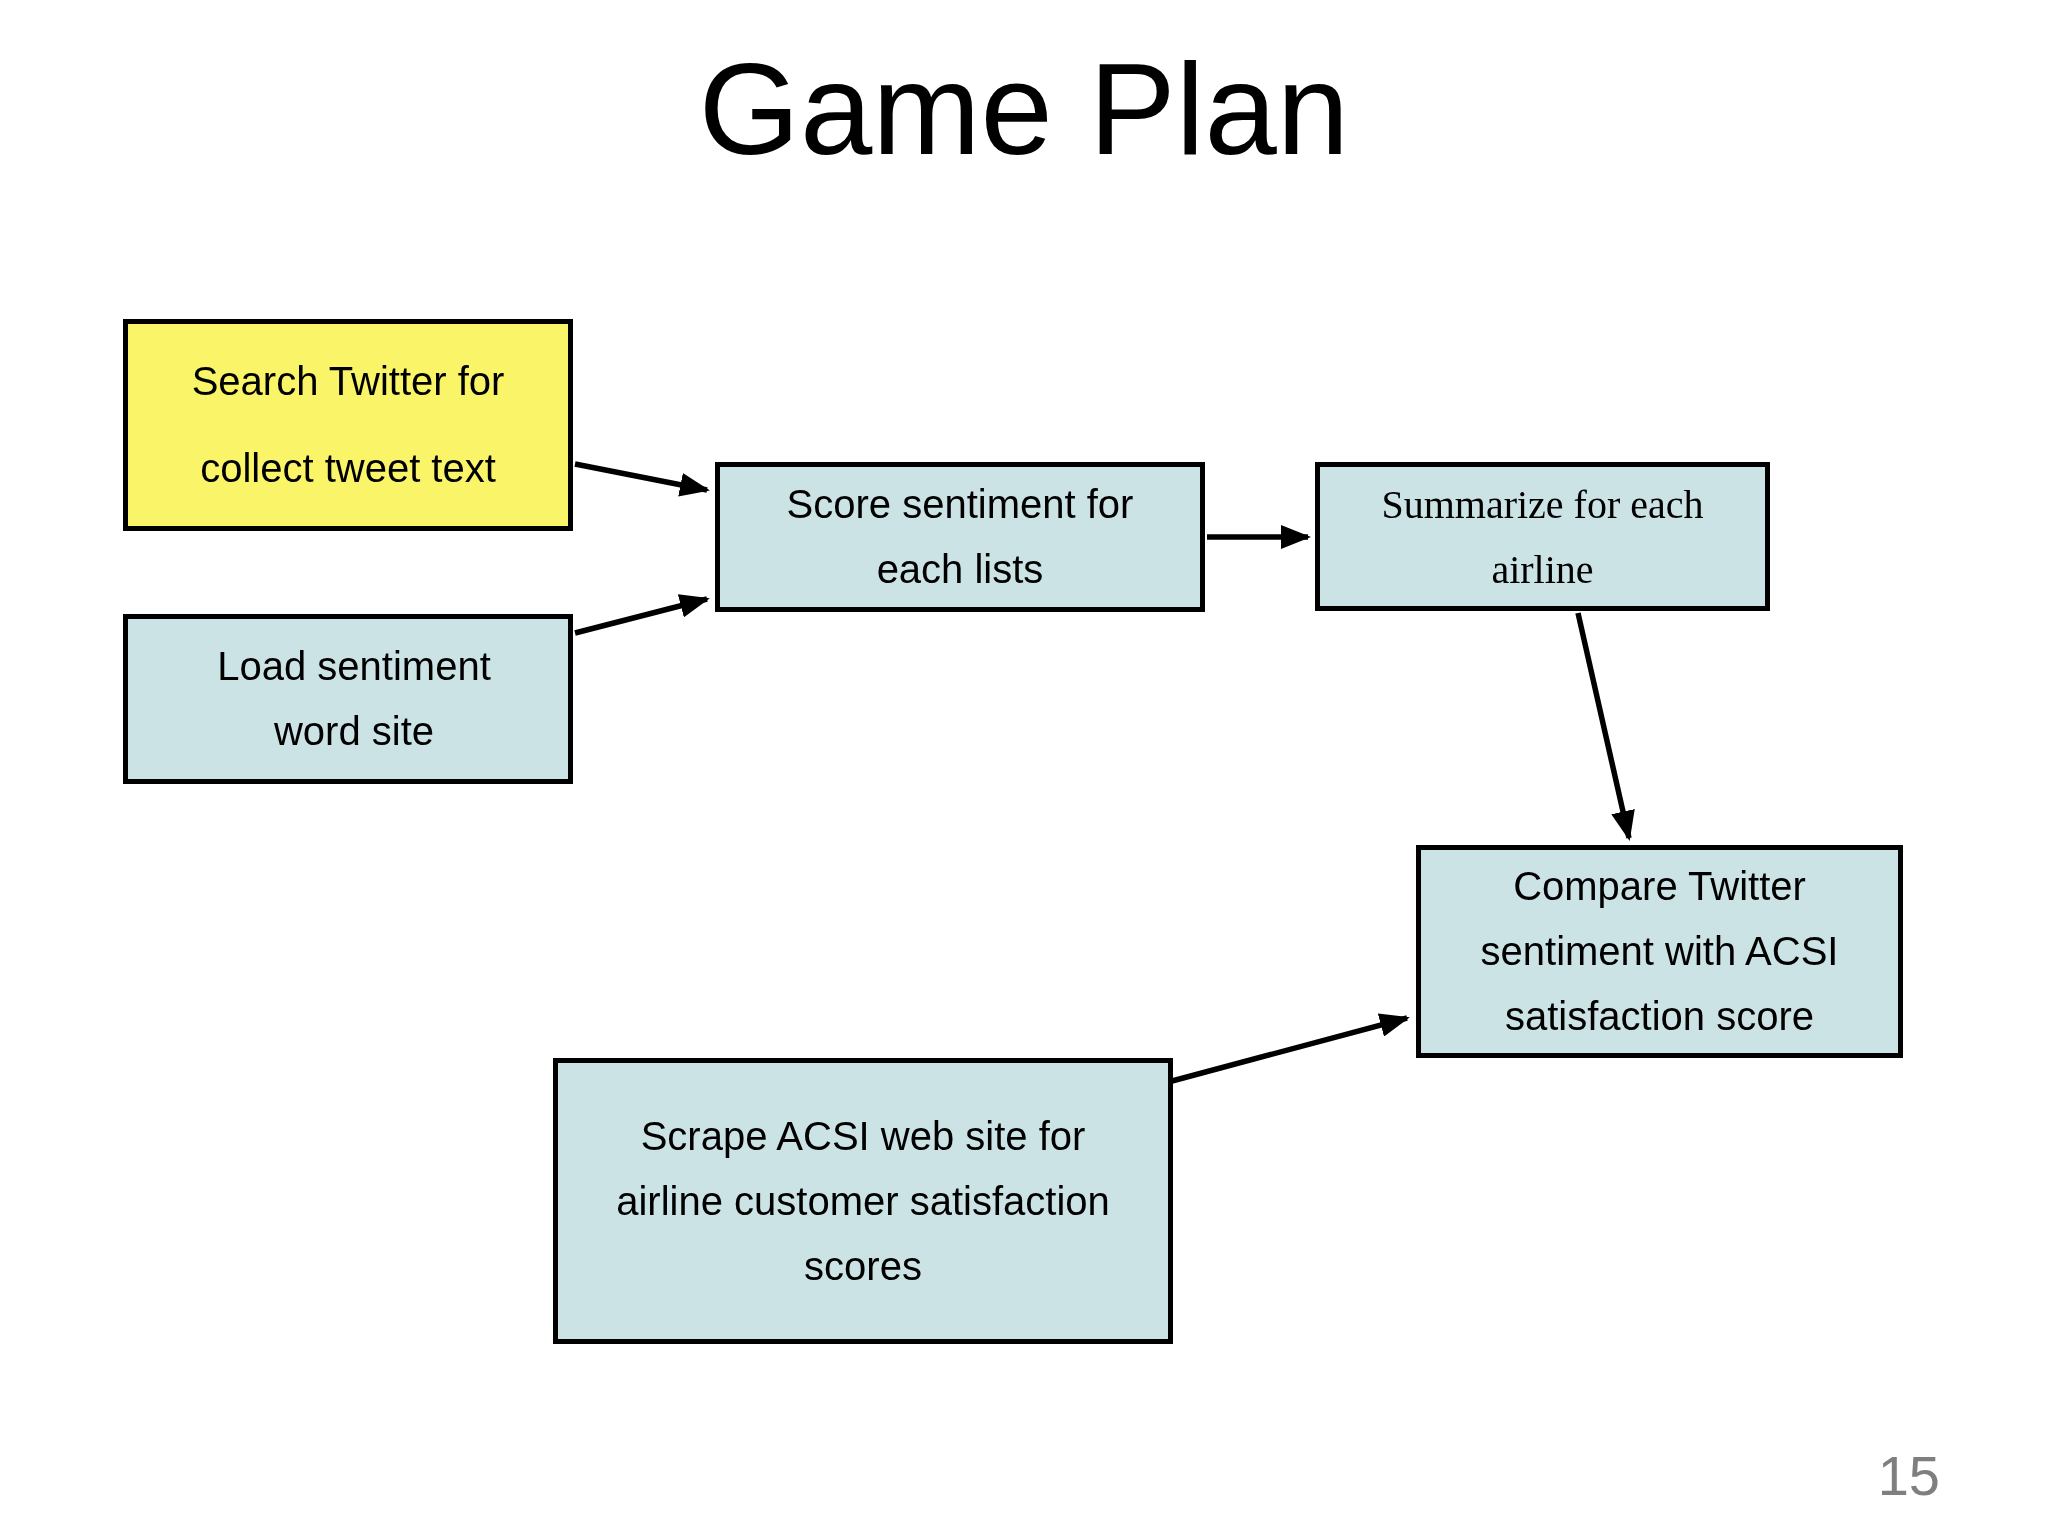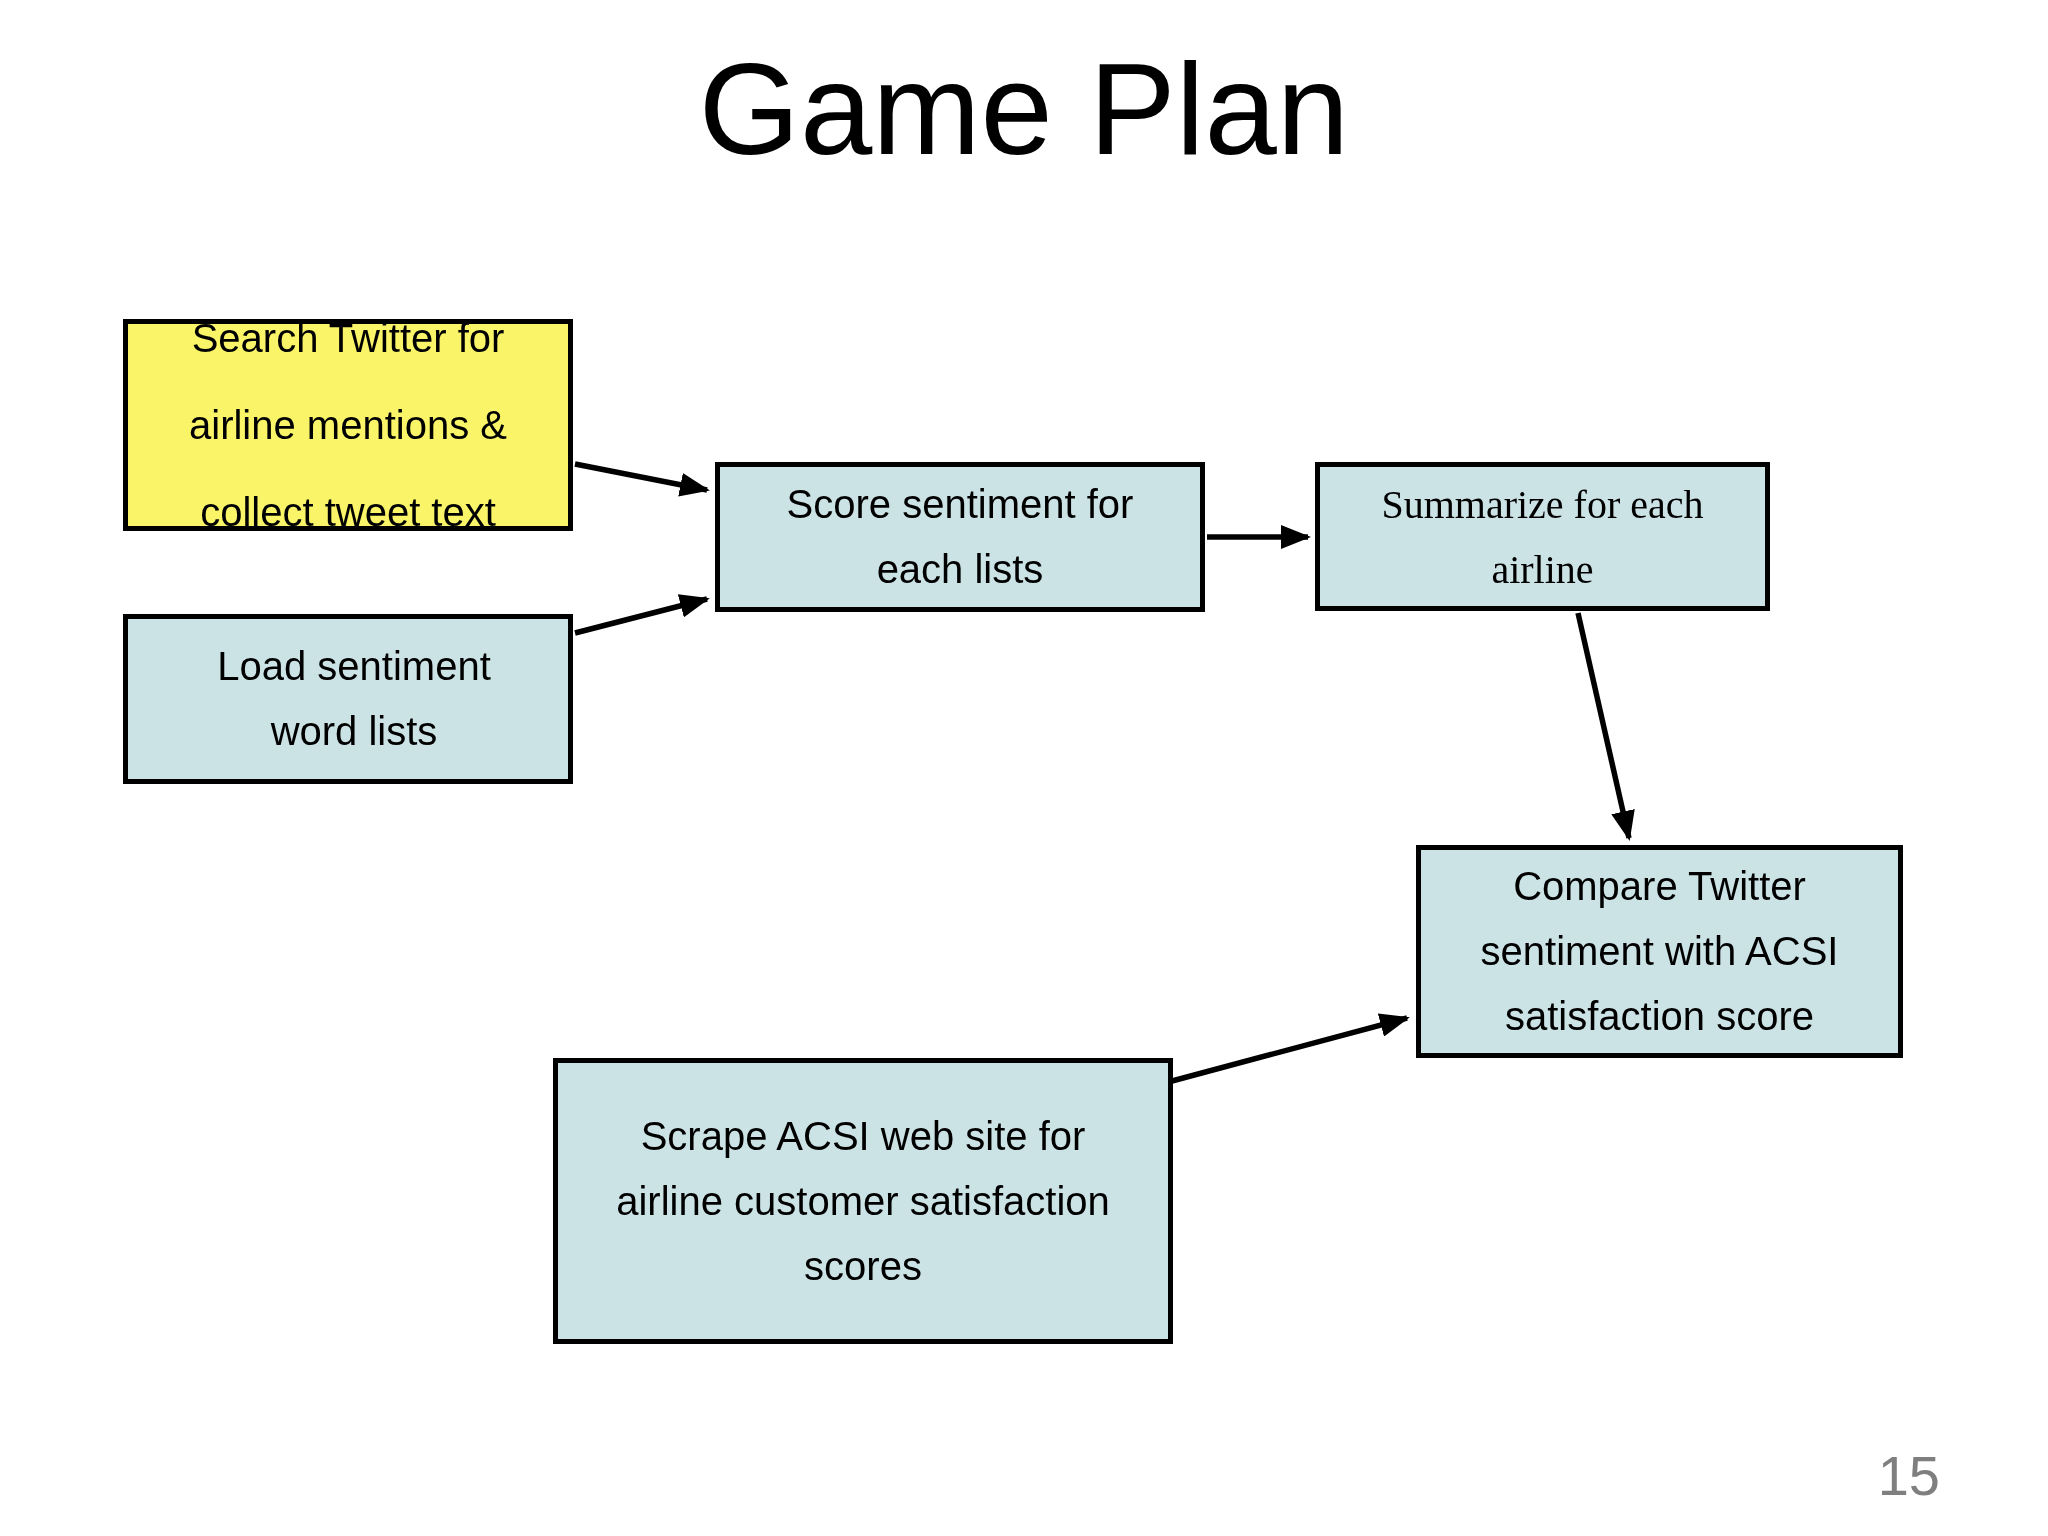--- a/index.html
+++ b/index.html
@@ -74,27 +74,26 @@
     </defs>
     <line class="arrow" x1="575" y1="464" x2="707" y2="490" marker-end="url(#ah)" style="stroke: rgb(0, 0, 0);"></line>
     <line class="arrow" x1="575" y1="633" x2="707" y2="599" marker-end="url(#ah)" style="stroke: rgb(0, 0, 0);"></line>
     <line class="arrow" x1="1207" y1="537" x2="1308" y2="537" marker-end="url(#ah)" style="stroke: rgb(0, 0, 0);"></line>
     <line class="arrow" x1="1578" y1="613" x2="1629" y2="838" marker-end="url(#ah)" style="stroke: rgb(0, 0, 0);"></line>
     <line class="arrow" x1="1172" y1="1081" x2="1407" y2="1018" marker-end="url(#ah)" style="stroke: rgb(0, 0, 0);"></line>
   </svg>
 
   <div class="node n-search" style="background-color: rgb(250, 245, 104); border-color: rgb(0, 0, 0); color: rgb(0, 0, 0);">
     <span>Search Twitter for</span>
-    <span>airline mentions &amp;</span>
     <span>collect tweet text</span>
   </div>
 
   <div class="node n-load" style="background-color: rgb(204, 227, 230); border-color: rgb(0, 0, 0); color: rgb(0, 0, 0); padding-left: 12px;">
     <span>Load sentiment</span>
-    <span>word lists</span>
+    <span>word site</span>
   </div>
 
   <div class="node n-score" style="background-color: rgb(204, 227, 230); border-color: rgb(0, 0, 0); color: rgb(0, 0, 0);">
     <span>Score sentiment for</span>
     <span>each lists</span>
   </div>
 
   <div class="node n-summarize" style="background-color: rgb(204, 227, 230); border-color: rgb(0, 0, 0); color: rgb(0, 0, 0);">
     <span>Summarize for each</span>
     <span>airline</span>

